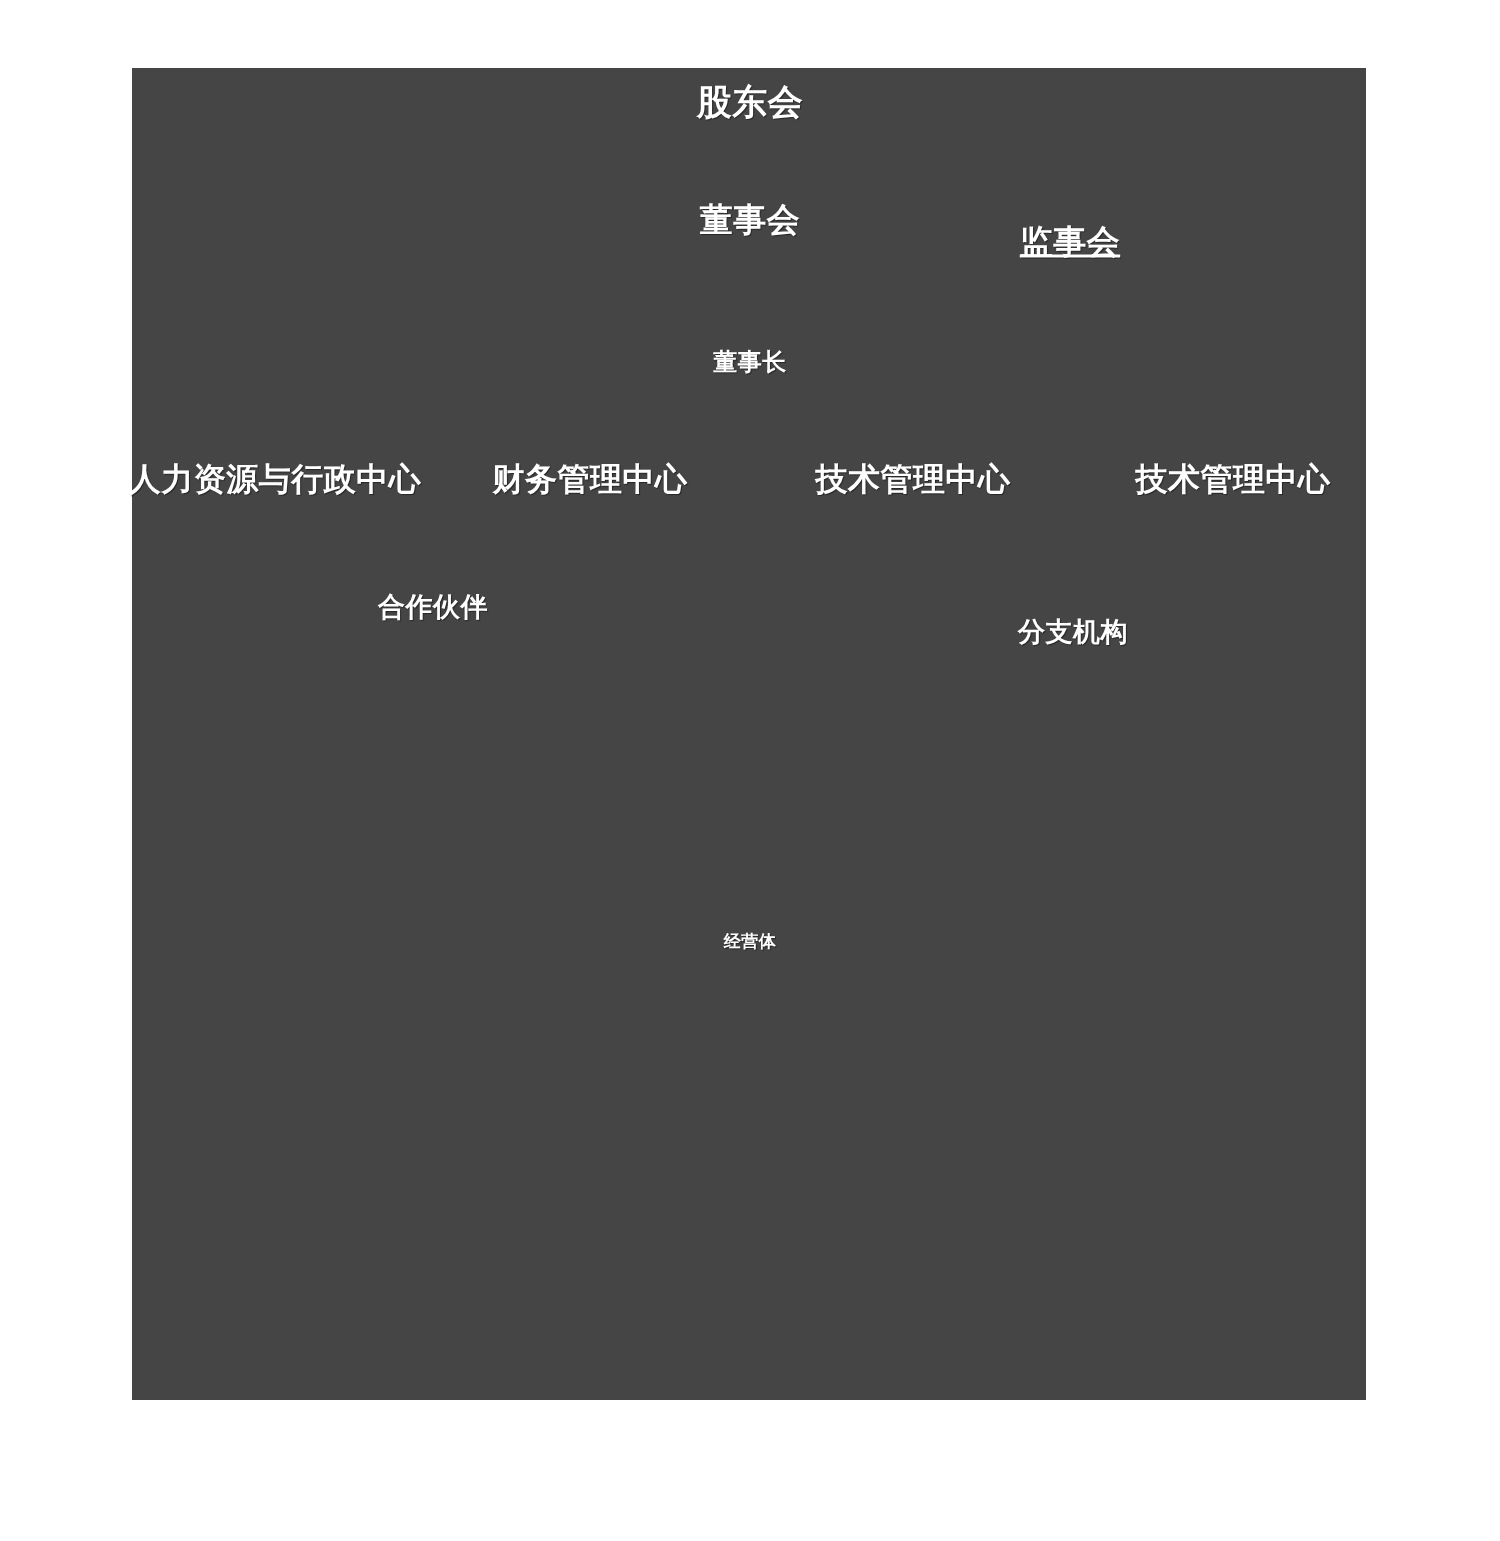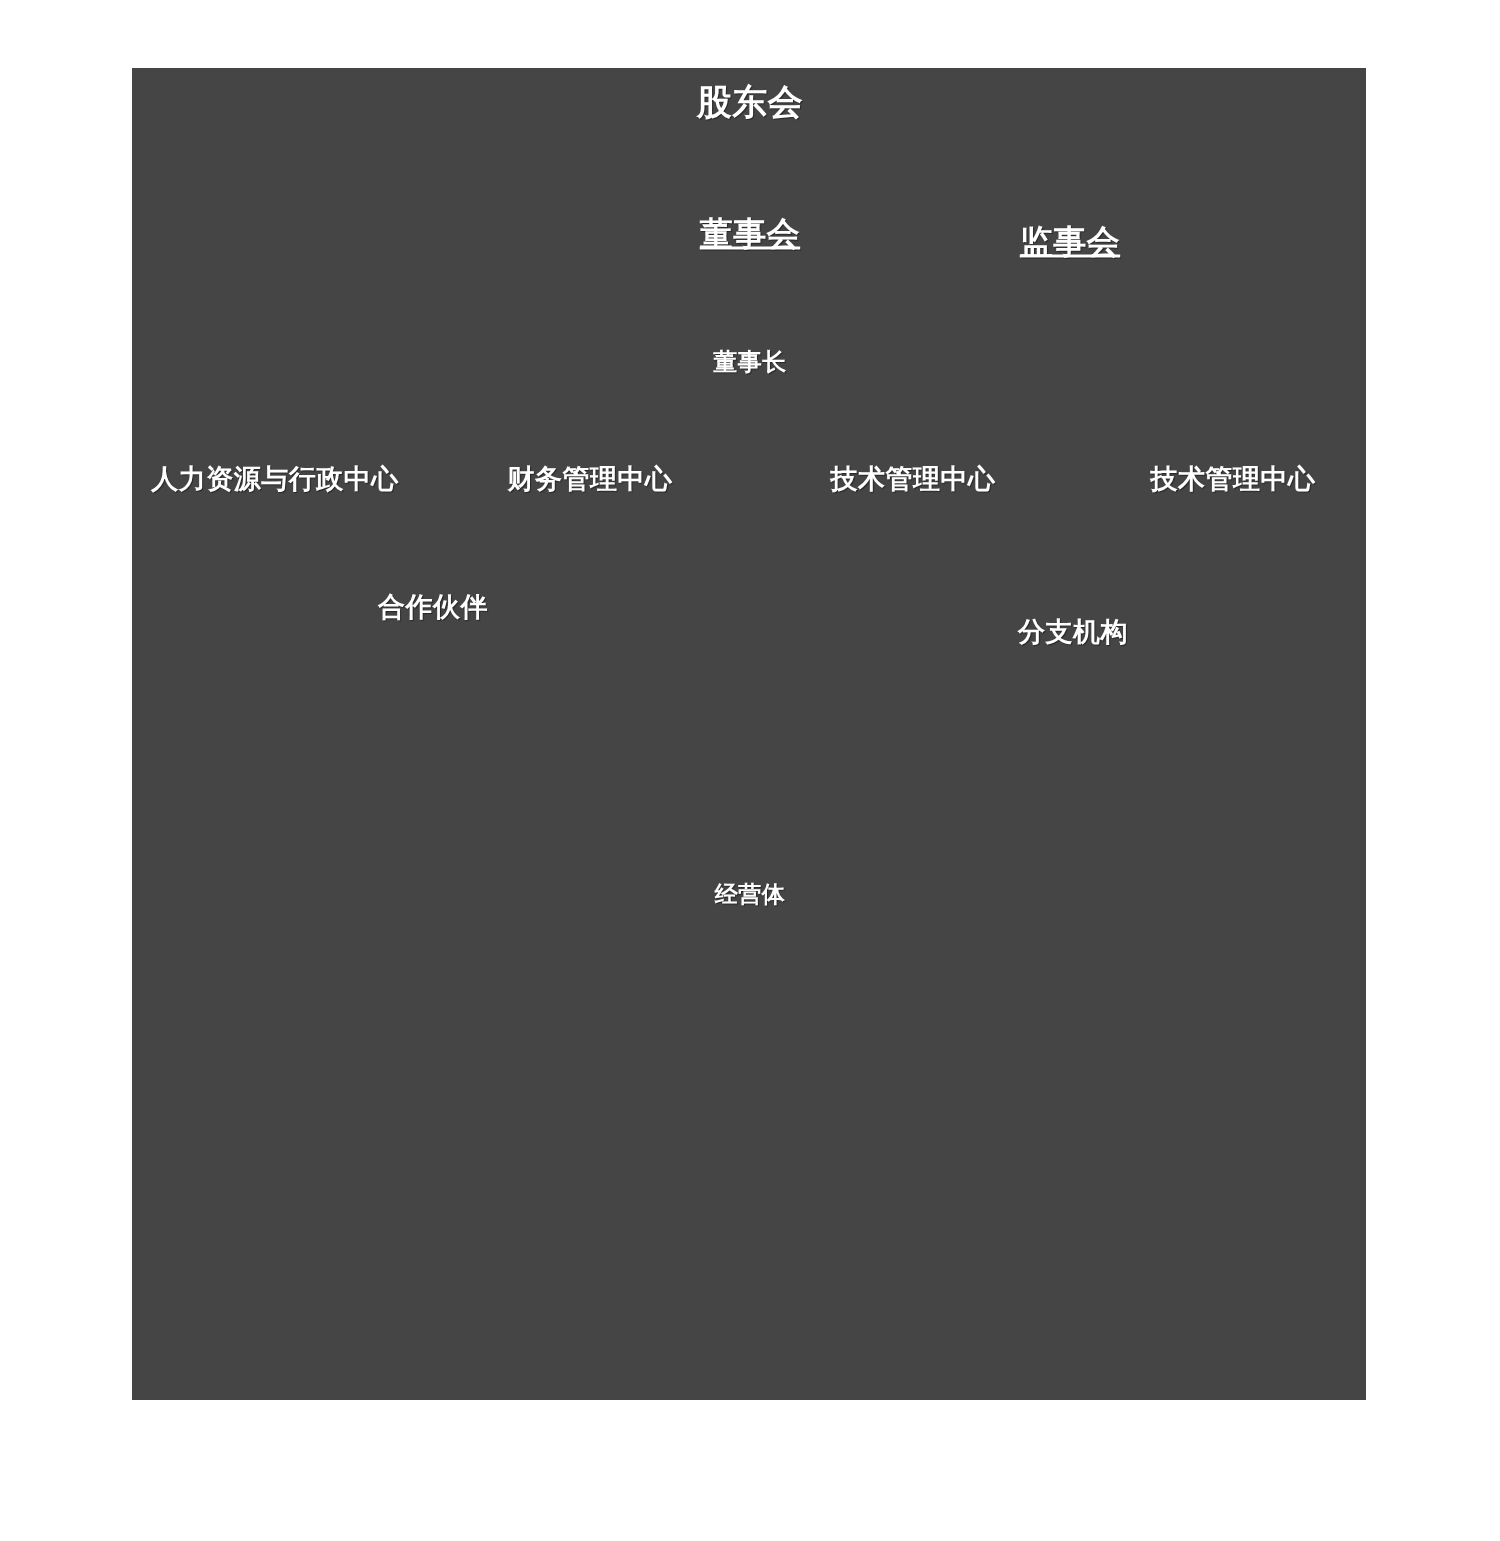--- a/index.html
+++ b/index.html
@@ -43,28 +43,28 @@
     line-height: 1;
     transform: translate(-50%, -50%);
     text-align: center;
     user-select: none;
   }
 
   
   .tier-1 { font-size: 35px; }
   .tier-2 { font-size: 33px; }
   .tier-3 { font-size: 24px; }
-  .tier-4 { font-size: 27px; }
+  .tier-4 { font-size: 32px; }
   .tier-5 { font-size: 27px; }
-  .tier-6 { font-size: 23px; }
+  .tier-6 { font-size: 17px; margin-top: 47px; }
 
   
   #node-shareholders      { left: 750px;  top: 101px; }
 
-  #node-board-directors   { left: 750px;  top: 233px; text-decoration: underline; }
+  #node-board-directors   { left: 750px;  top: 219px; }
   #node-board-supervisors { left: 1070px; top: 241px; text-decoration: underline; }
 
   #node-chairman          { left: 750px;  top: 362px; }
 
   #node-center-hr         { left: 275px;  top: 479px; }
   #node-center-business   { left: 590px;  top: 479px; }
   #node-center-tech       { left: 913px;  top: 479px; text-align: right; }
   #node-center-finance    { left: 1233px; top: 479px; }
 
   #node-partners          { left: 427px;  top: 607px; margin-left: 6px; }

